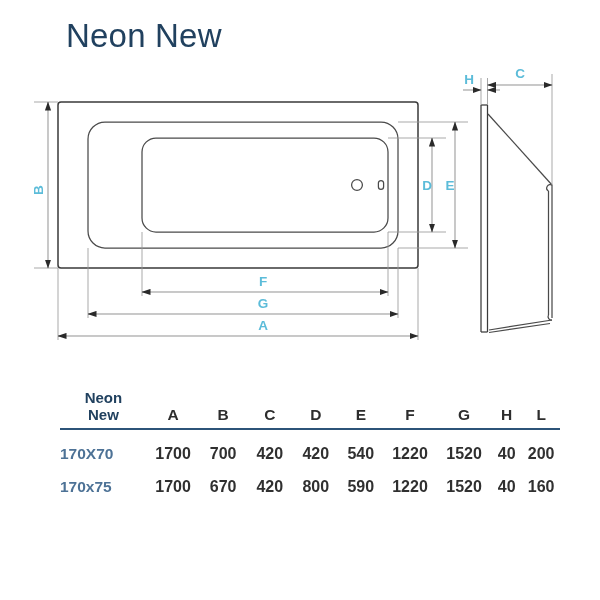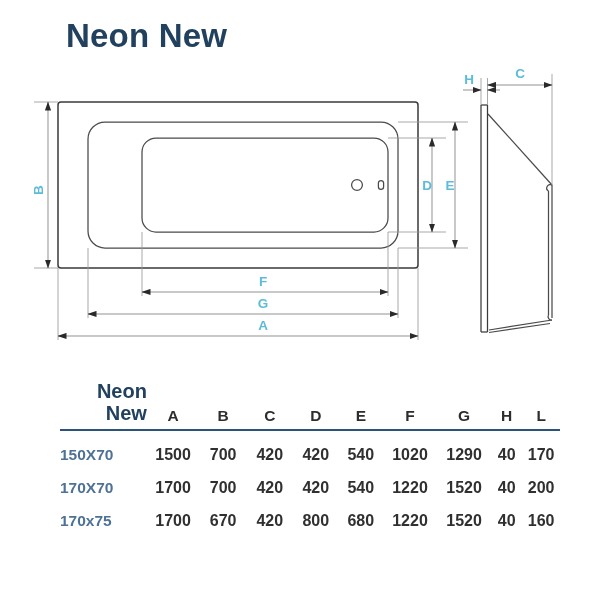--- a/index.html
+++ b/index.html
@@ -15,21 +15,21 @@
     font-family: "Liberation Sans", sans-serif;
     -webkit-font-smoothing: antialiased;
   }
 
   
   #product-title {
     position: absolute;
     left: 66px;
     top: 17px;
     font-size: 33px;
-    font-weight: 700;
+    font-weight: 400;
     color: #21415f;
     letter-spacing: 0.2px;
     white-space: nowrap;
   }
 
   
   #drawing {
     position: absolute;
     left: 0;
     top: 60px;
@@ -52,23 +52,23 @@
     font-weight: bold;
     white-space: nowrap;
   }
   #spec-table thead th {
     color: #2d2d2d;
     height: 44px;
     padding-bottom: 4px;
   }
   #spec-table thead th.corner {
     color: #21415f;
-    text-align: right;
+    text-align: center;
     line-height: 1.12;
-    font-size: 20px;
+    font-size: 15px;
   }
   #spec-table thead tr {
     border-bottom: 2.2px solid #2c5378;
   }
   #spec-table tbody td {
     color: #303030;
     height: 33px;
     font-size: 16px;
   }
   #spec-table tbody td.rowlabel {
@@ -217,49 +217,37 @@
       <th class="c-d">D</th>
       <th class="c-e">E</th>
       <th class="c-f">F</th>
       <th class="c-g">G</th>
       <th class="c-h">H</th>
       <th class="c-l">L</th>
     </tr>
   </thead>
   <tbody>
     <tr>
-      <td class="rowlabel">150X70</td>
-      <td>1500</td>
-      <td>700</td>
-      <td>420</td>
-      <td>420</td>
-      <td>540</td>
-      <td>1020</td>
-      <td>1290</td>
-      <td>40</td>
-      <td>170</td>
-    </tr>
-    <tr>
       <td class="rowlabel">170X70</td>
       <td>1700</td>
       <td>700</td>
       <td>420</td>
       <td>420</td>
       <td>540</td>
       <td>1220</td>
       <td>1520</td>
       <td>40</td>
       <td>200</td>
     </tr>
     <tr>
       <td class="rowlabel">170x75</td>
       <td>1700</td>
       <td>670</td>
       <td>420</td>
       <td>800</td>
-      <td>680</td>
+      <td>590</td>
       <td>1220</td>
       <td>1520</td>
       <td>40</td>
       <td>160</td>
     </tr>
   </tbody>
 </table>
 
 </body></html>

